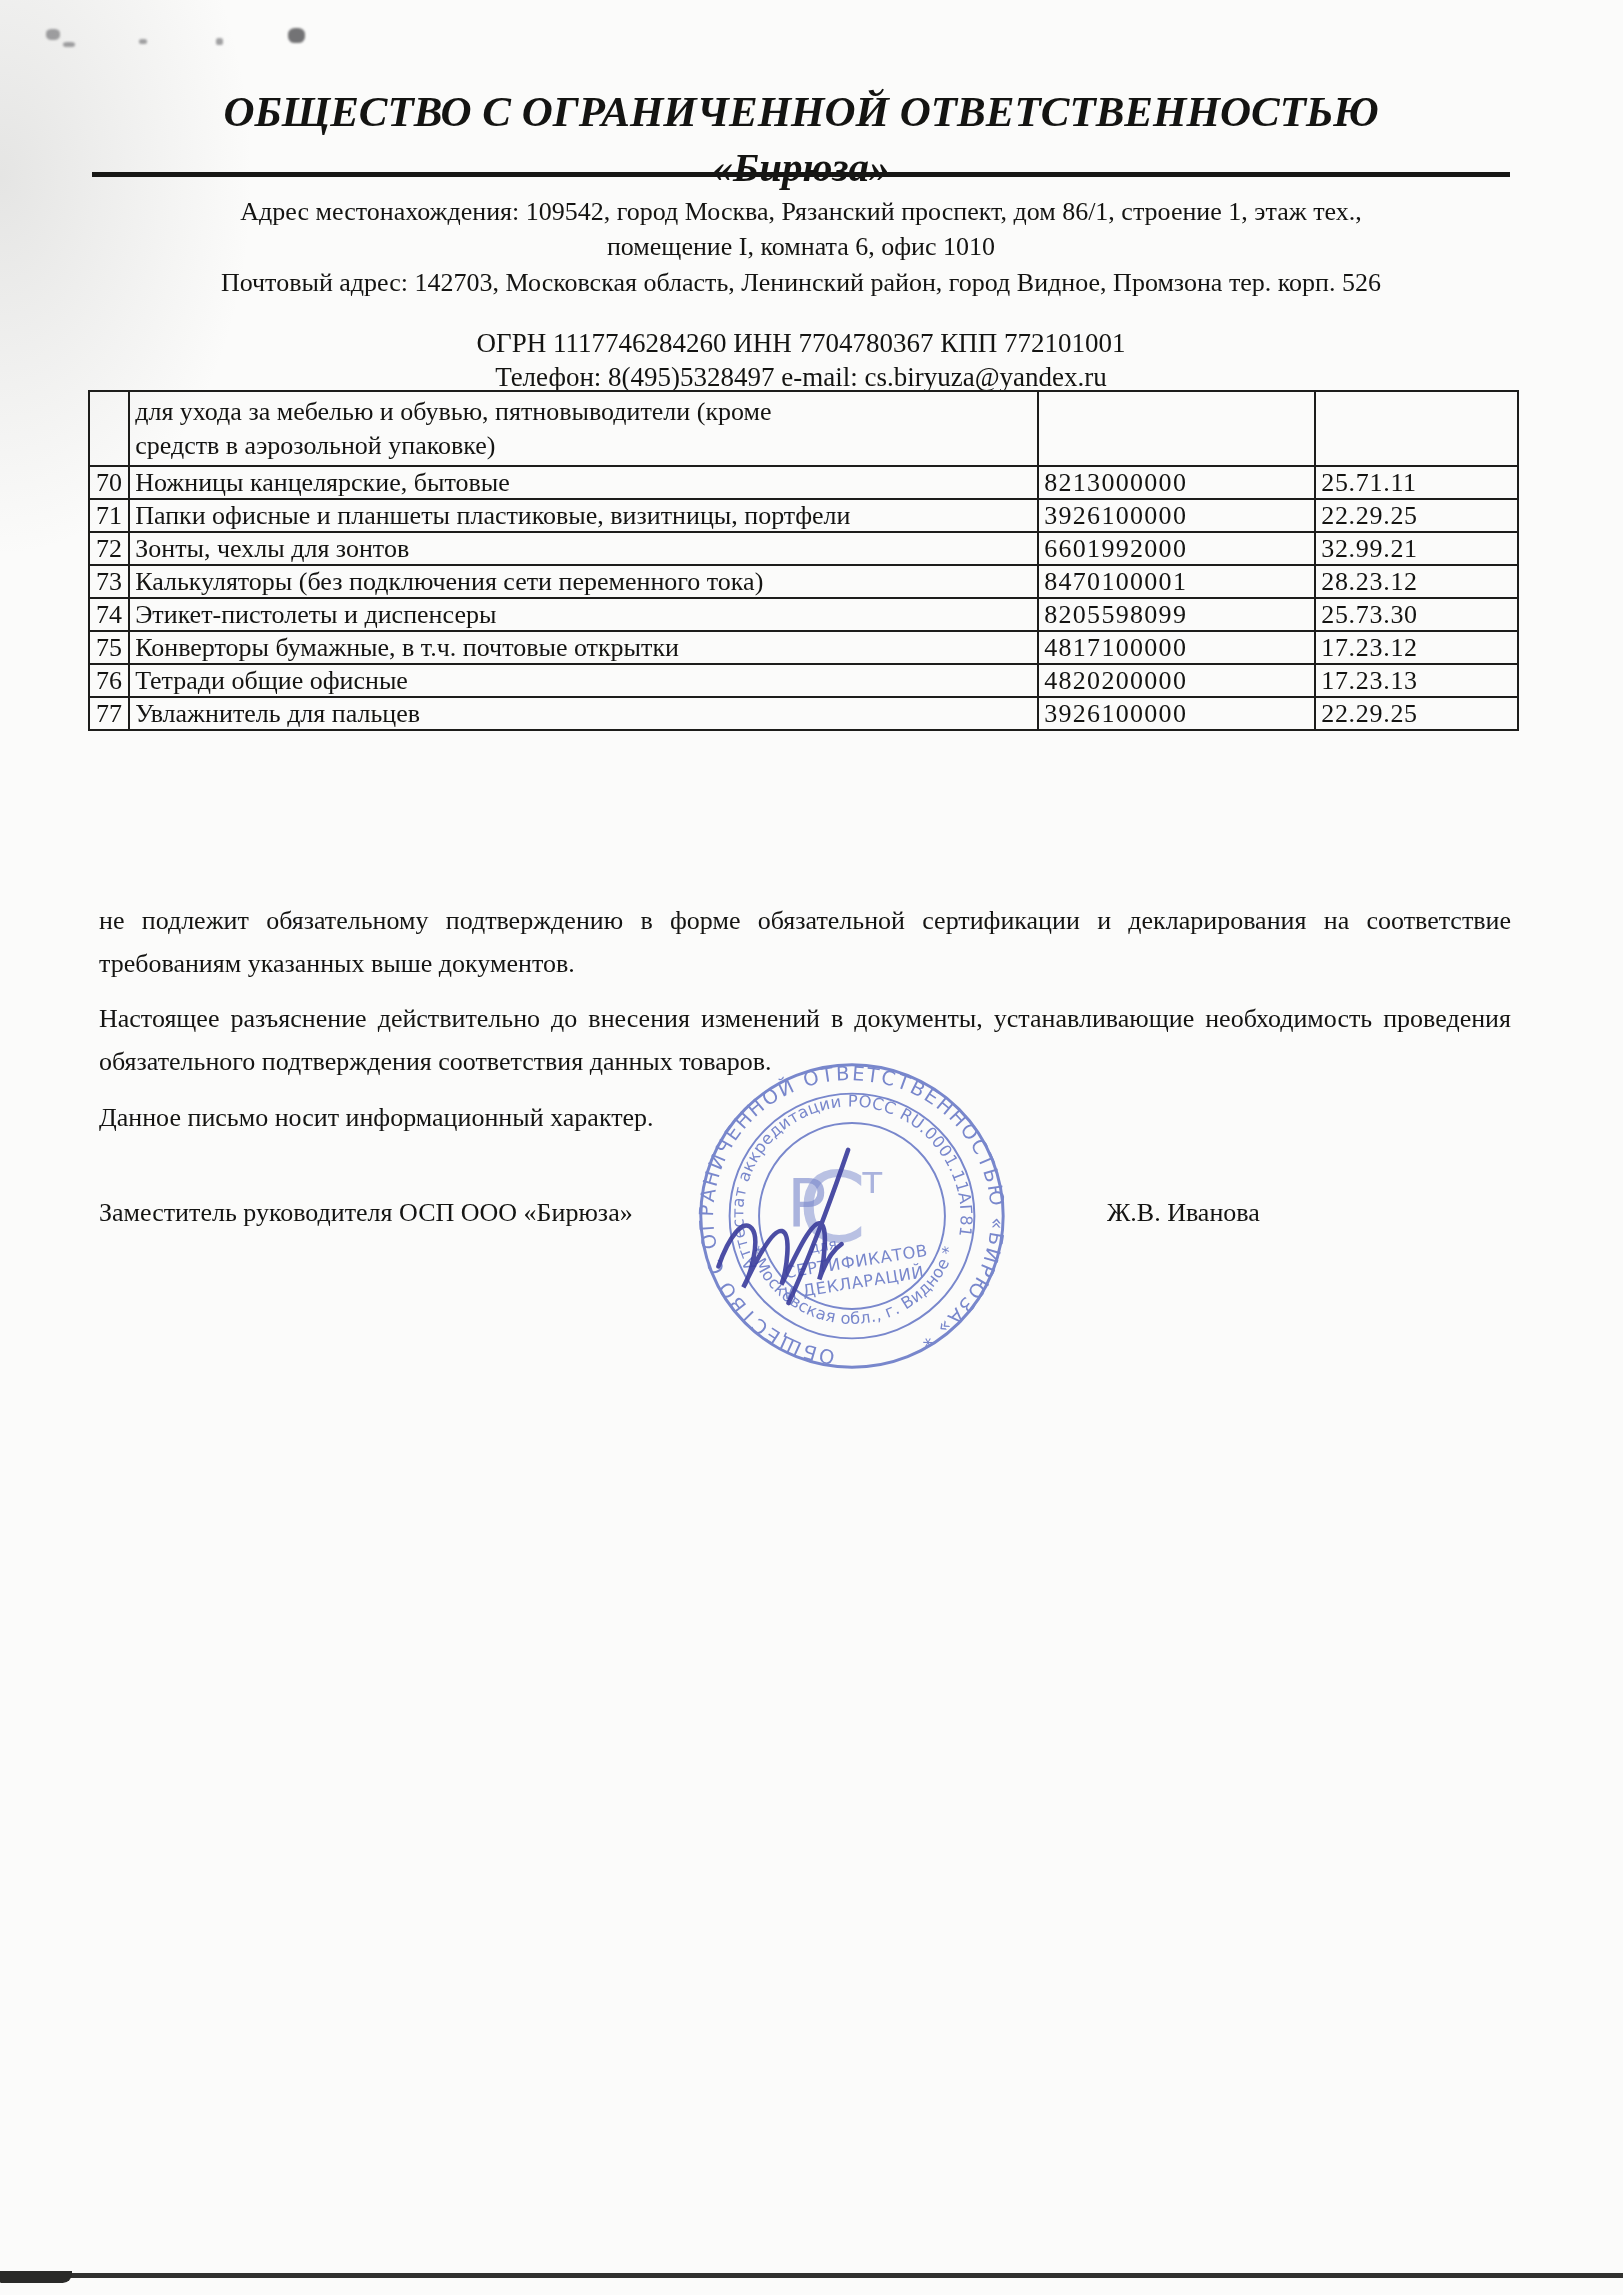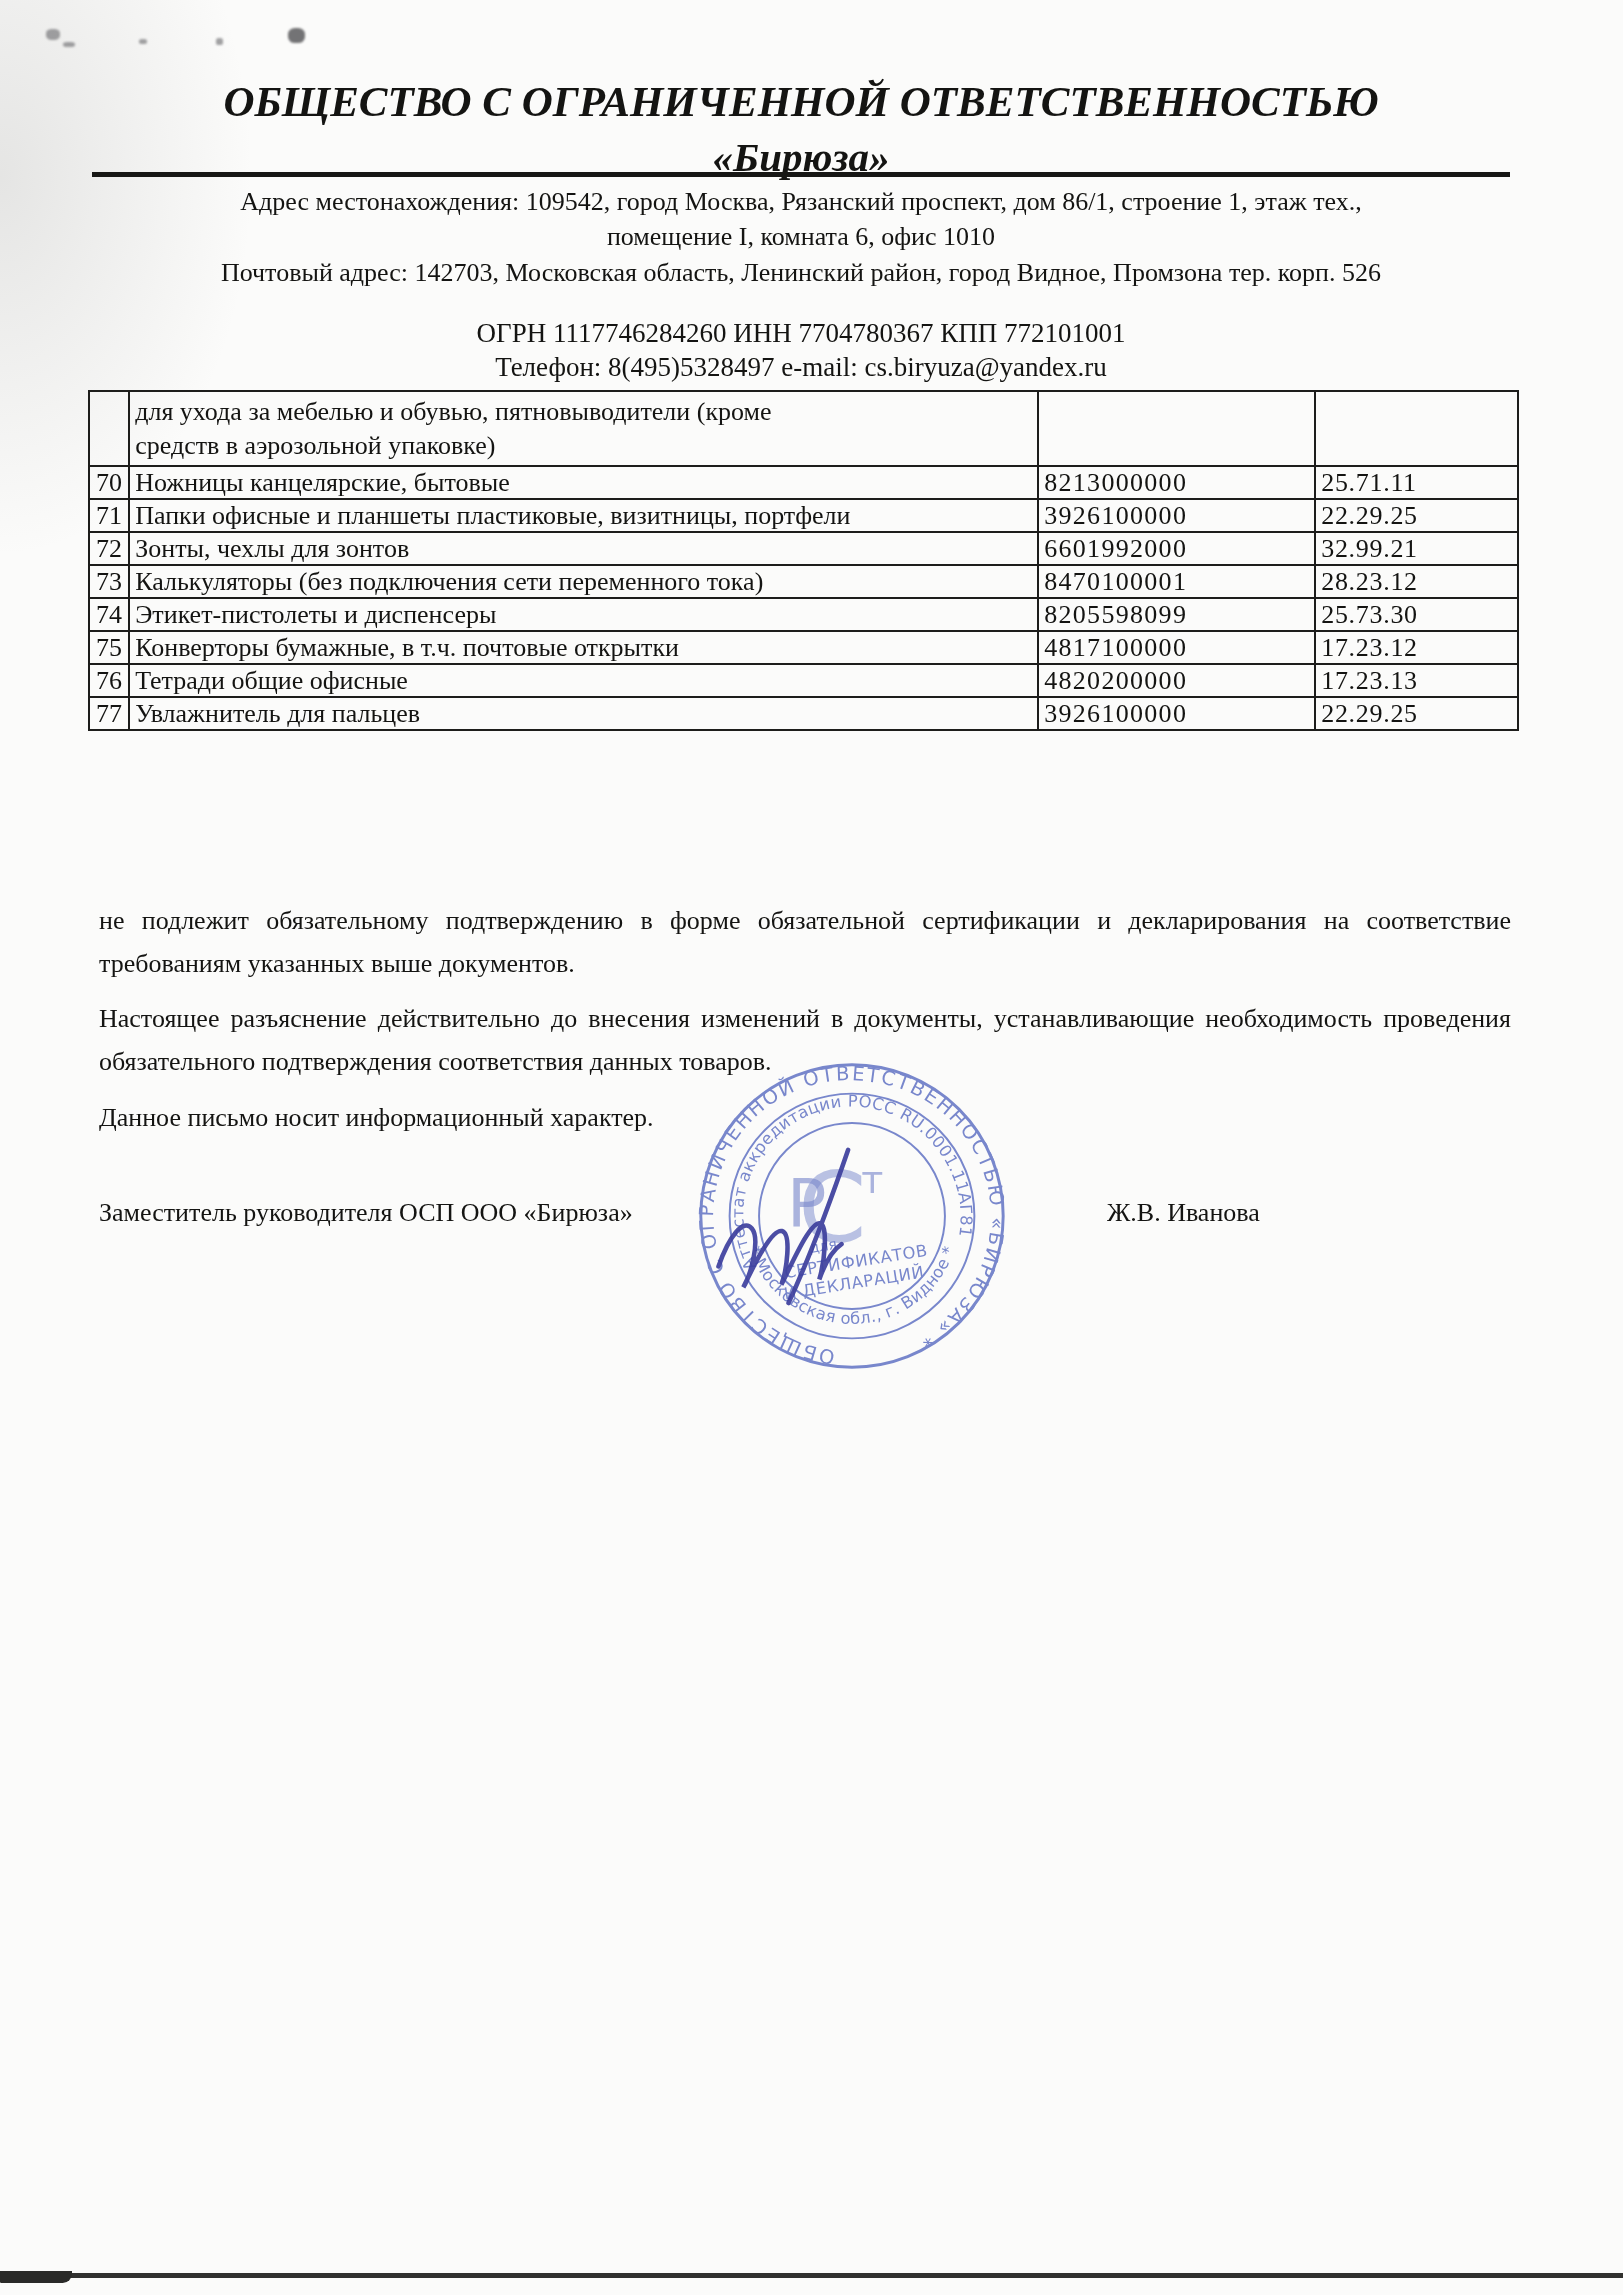--- a/index.html
+++ b/index.html
@@ -9,21 +9,21 @@
     font-family:"Liberation Serif","DejaVu Serif",serif;
     color:#141412; overflow:hidden;
   }
   .scan-shade {
     position:absolute; left:0; top:0; width:275px; height:589px;
     background:radial-gradient(ellipse at 0% 30%, rgba(150,150,148,0.22), rgba(150,150,148,0) 65%);
     pointer-events:none;
   }
   .smudge { position:absolute; background:rgba(90,90,92,.55); filter:blur(1px); border-radius:40%; }
 
-  .center-line { position:absolute; left:92px; width:1418px; text-align:center; white-space:nowrap; }
+  .center-line { position:absolute; left:92px; width:1418px; text-align:center; white-space:nowrap;margin-top:10px; }
   .title1 { top:77px; font-size:43px; font-weight:bold; font-style:italic; }
   .title2 { top:133px; font-size:41px; font-weight:bold; font-style:italic; }
   .rule   { position:absolute; left:92px; top:172px; width:1418px; height:4.6px; background:#171715; }
   .addr   { font-size:26px; }
   .a1 { top:187px; } .a2 { top:222px; } .a3 { top:258px; }
   .reg { top:318px; font-size:27px; }
   .contact { top:352px; font-size:27px; }
 
   table.goods {
     position:absolute; left:88px; top:390px; width:1429px;

